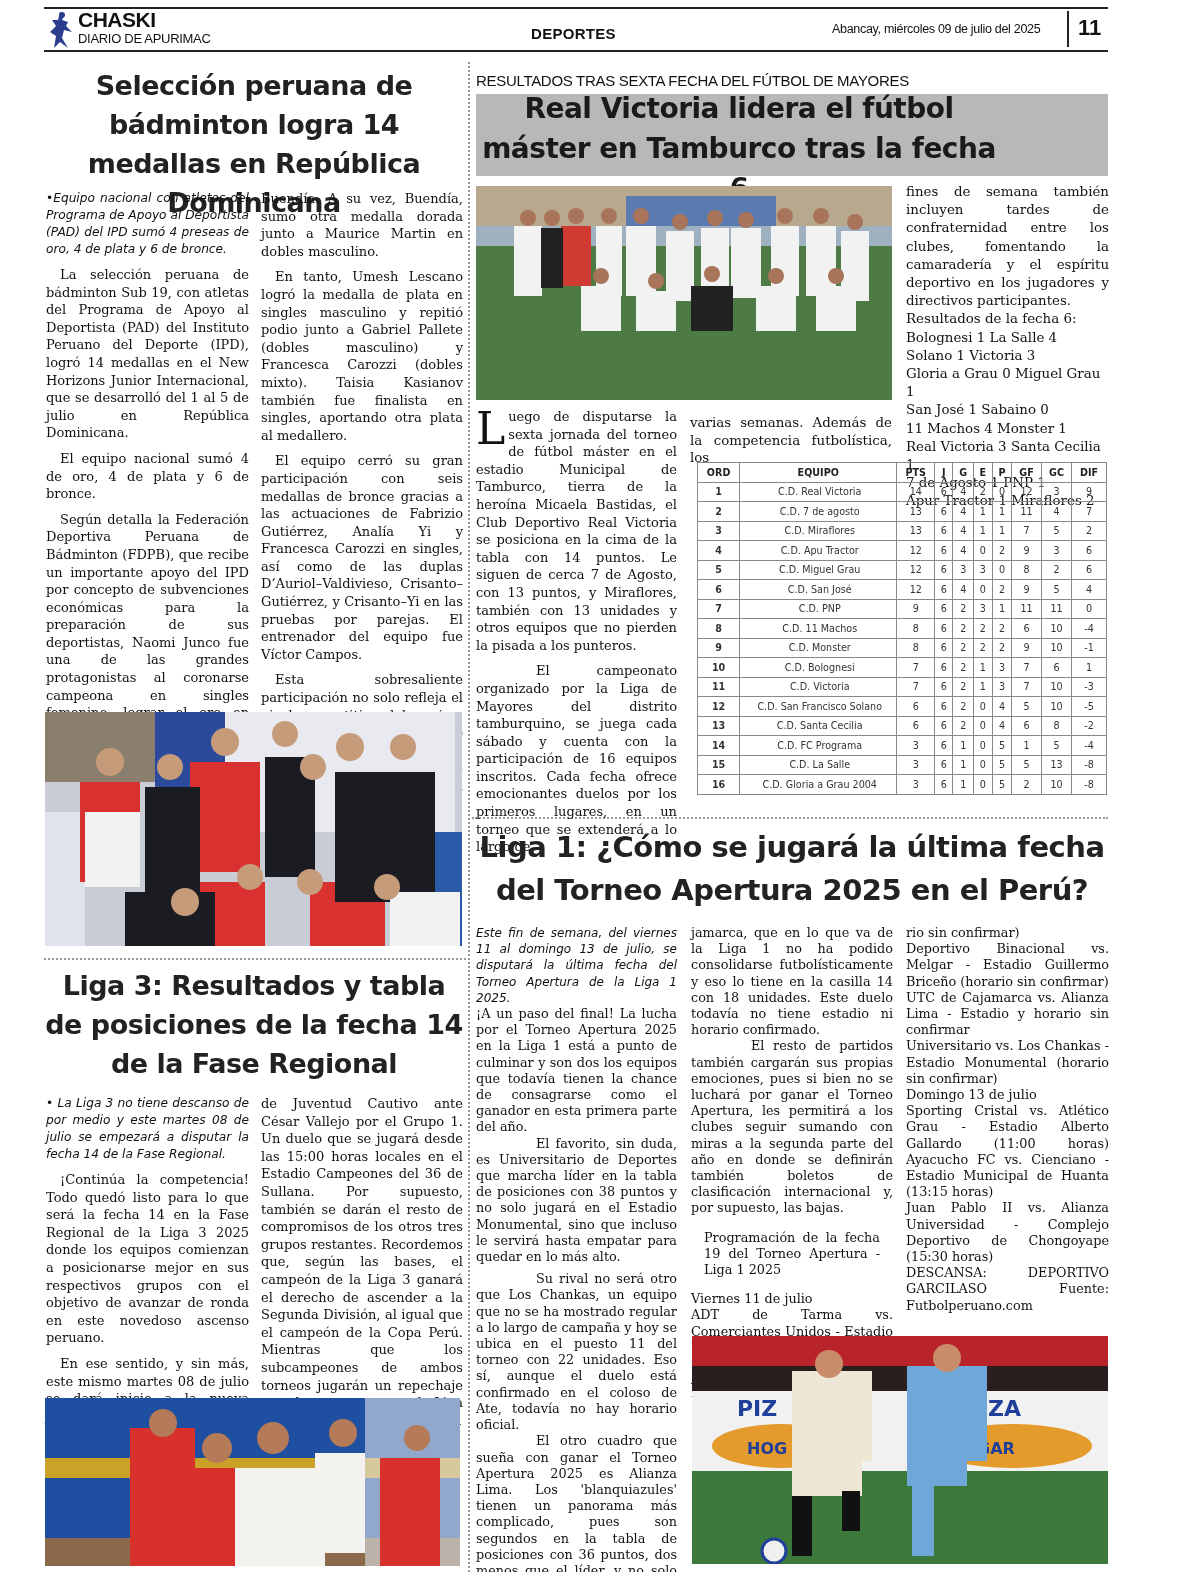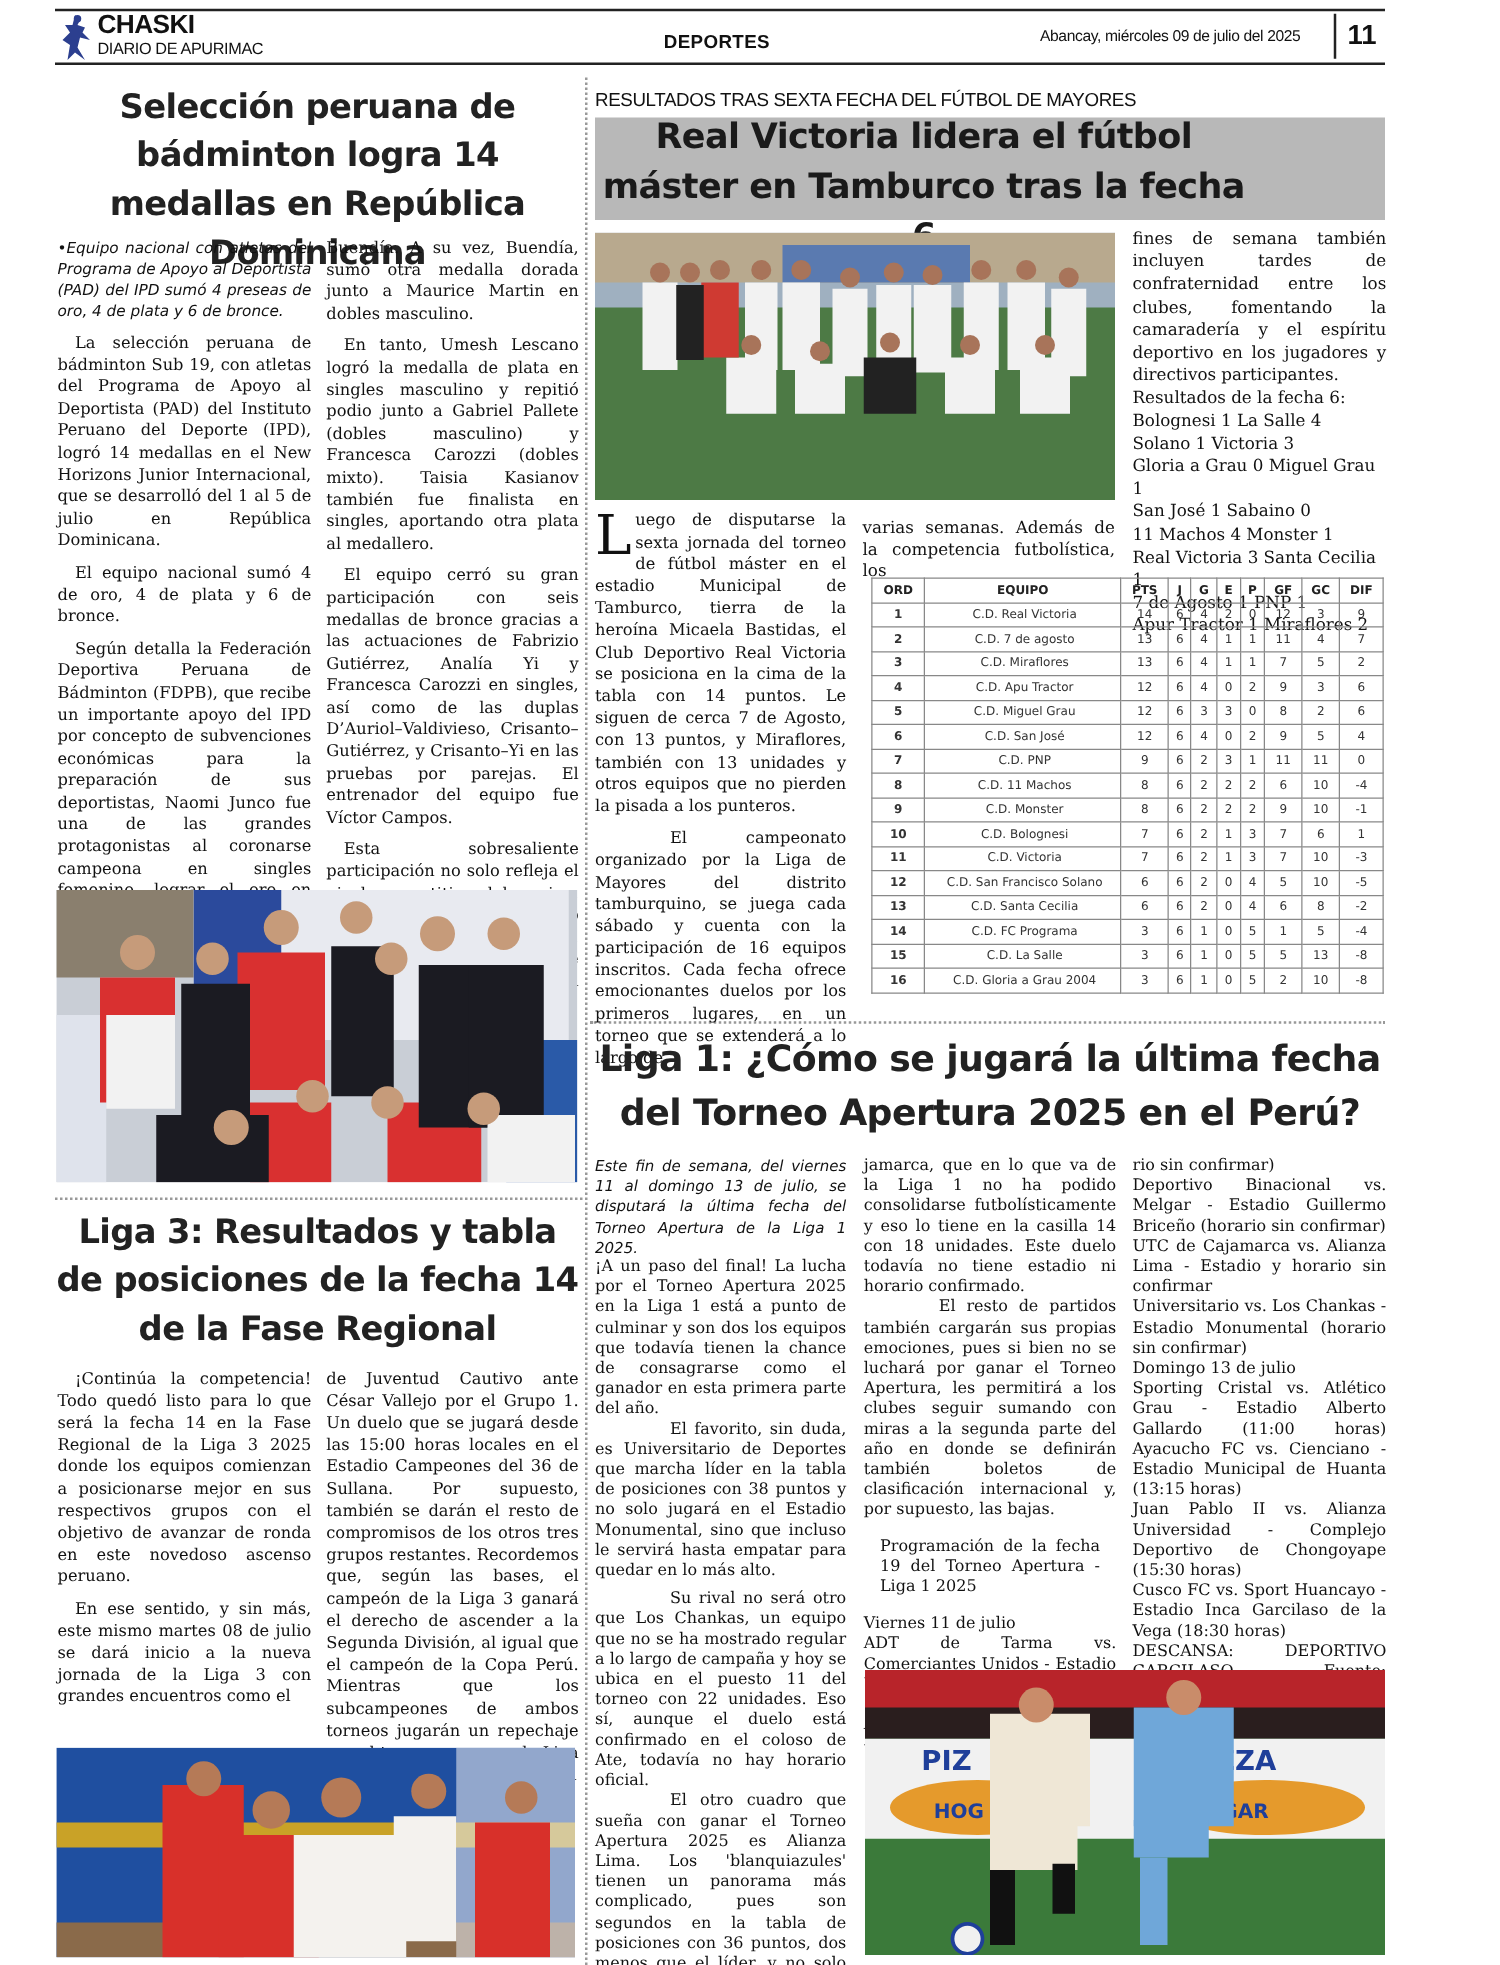--- a/index.html
+++ b/index.html
@@ -111,20 +111,21 @@
         <circle cx="205" cy="165" r="13"></circle>
         <circle cx="265" cy="170" r="13"></circle>
         <circle cx="342" cy="175" r="13"></circle>
       </g>
   </svg>
 </div>
 
 <div class="abs hl" style="left:44px;top:966px;width:420px;font-size:27px;line-height:39px;">Liga 3: Resultados y tabla de posiciones de la fecha 14 de la Fase Regional</div>
 
 <div class="abs" style="left:46px;top:1095px;width:203px;">
+  <div class="lead" style="margin-bottom:8px;">• La Liga 3 no tiene descanso de por medio y este martes 08 de julio se empezará a disputar la fecha 14 de la Fase Regional.</div>
   <div class="col">
     <p>¡Continúa la competencia! Todo quedó listo para lo que será la fecha 14 en la Fase Regional de la Liga 3 2025 donde los equipos comienzan a posicionarse mejor en sus respectivos grupos con el objetivo de avanzar de ronda en este novedoso ascenso peruano.</p>
     <p>En ese sentido, y sin más, este mismo martes 08 de julio se dará inicio a la nueva jornada de la Liga 3 con grandes encuentros como el</p>
   </div>
 </div>
 <div class="abs col" style="left:261px;top:1095px;width:202px;">
   <p style="text-indent:0">de Juventud Cautivo ante César Vallejo por el Grupo 1. Un duelo que se jugará desde las 15:00 horas locales en el Estadio Campeones del 36 de Sullana. Por supuesto, también se darán el resto de compromisos de los otros tres grupos restantes. Recordemos que, según las bases, el campeón de la Liga 3 ganará el derecho de ascender a la Segunda División, al igual que el campeón de la Copa Perú. Mientras que los subcampeones de ambos torneos jugarán un repechaje por el tercer ascenso a la Liga 2. Fuente: Futbolperuano.com</p>
 </div>
 
 <div class="abs photo" style="left:45px;top:1398px;width:415px;height:168px;">
@@ -460,21 +461,20 @@
 </div>
 
 <div class="abs col" style="left:906px;top:925px;width:203px;line-height:16.2px;font-size:12.8px;">
   <p style="text-indent:0;margin:0">rio sin confirmar)</p>
   <p style="text-indent:0;margin:0">Deportivo Binacional vs. Melgar - Estadio Guillermo Briceño (horario sin confirmar)</p>
   <p style="text-indent:0;margin:0">UTC de Cajamarca vs. Alianza Lima - Estadio y horario sin confirmar</p>
   <p style="text-indent:0;margin:0">Universitario vs. Los Chankas - Estadio Monumental (horario sin confirmar)</p>
   <p style="text-indent:0;margin:0">Domingo 13 de julio</p>
   <p style="text-indent:0;margin:0">Sporting Cristal vs. Atlético Grau - Estadio Alberto Gallardo (11:00 horas)  Ayacucho FC vs. Cienciano - Estadio Municipal de Huanta (13:15 horas)</p>
   <p style="text-indent:0;margin:0">Juan Pablo II vs. Alianza Universidad - Complejo Deportivo de Chongoyape (15:30 horas)</p>
-  <p style="text-indent:0;margin:0">Cusco FC vs. Sport Huancayo - Estadio Inca Garcilaso de la Vega (18:30 horas)</p>
   <p style="text-indent:0;margin:0">DESCANSA: DEPORTIVO GARCILASO Fuente: Futbolperuano.com</p>
 </div>
 
 <div class="abs photo" style="left:692px;top:1336px;width:416px;height:228px;">
   <svg width="416" height="228" viewBox="0 0 416 228">
     <rect width="416" height="228" fill="#3b7a3a"></rect>
     <rect x="0" y="0" width="416" height="55" fill="#2a1e1e"></rect>
     <rect x="0" y="0" width="416" height="30" fill="#b8242a"></rect>
     <rect x="0" y="55" width="416" height="80" fill="#f1f1f1"></rect>
     <ellipse cx="90" cy="110" rx="70" ry="22" fill="#e59a2c"></ellipse>

